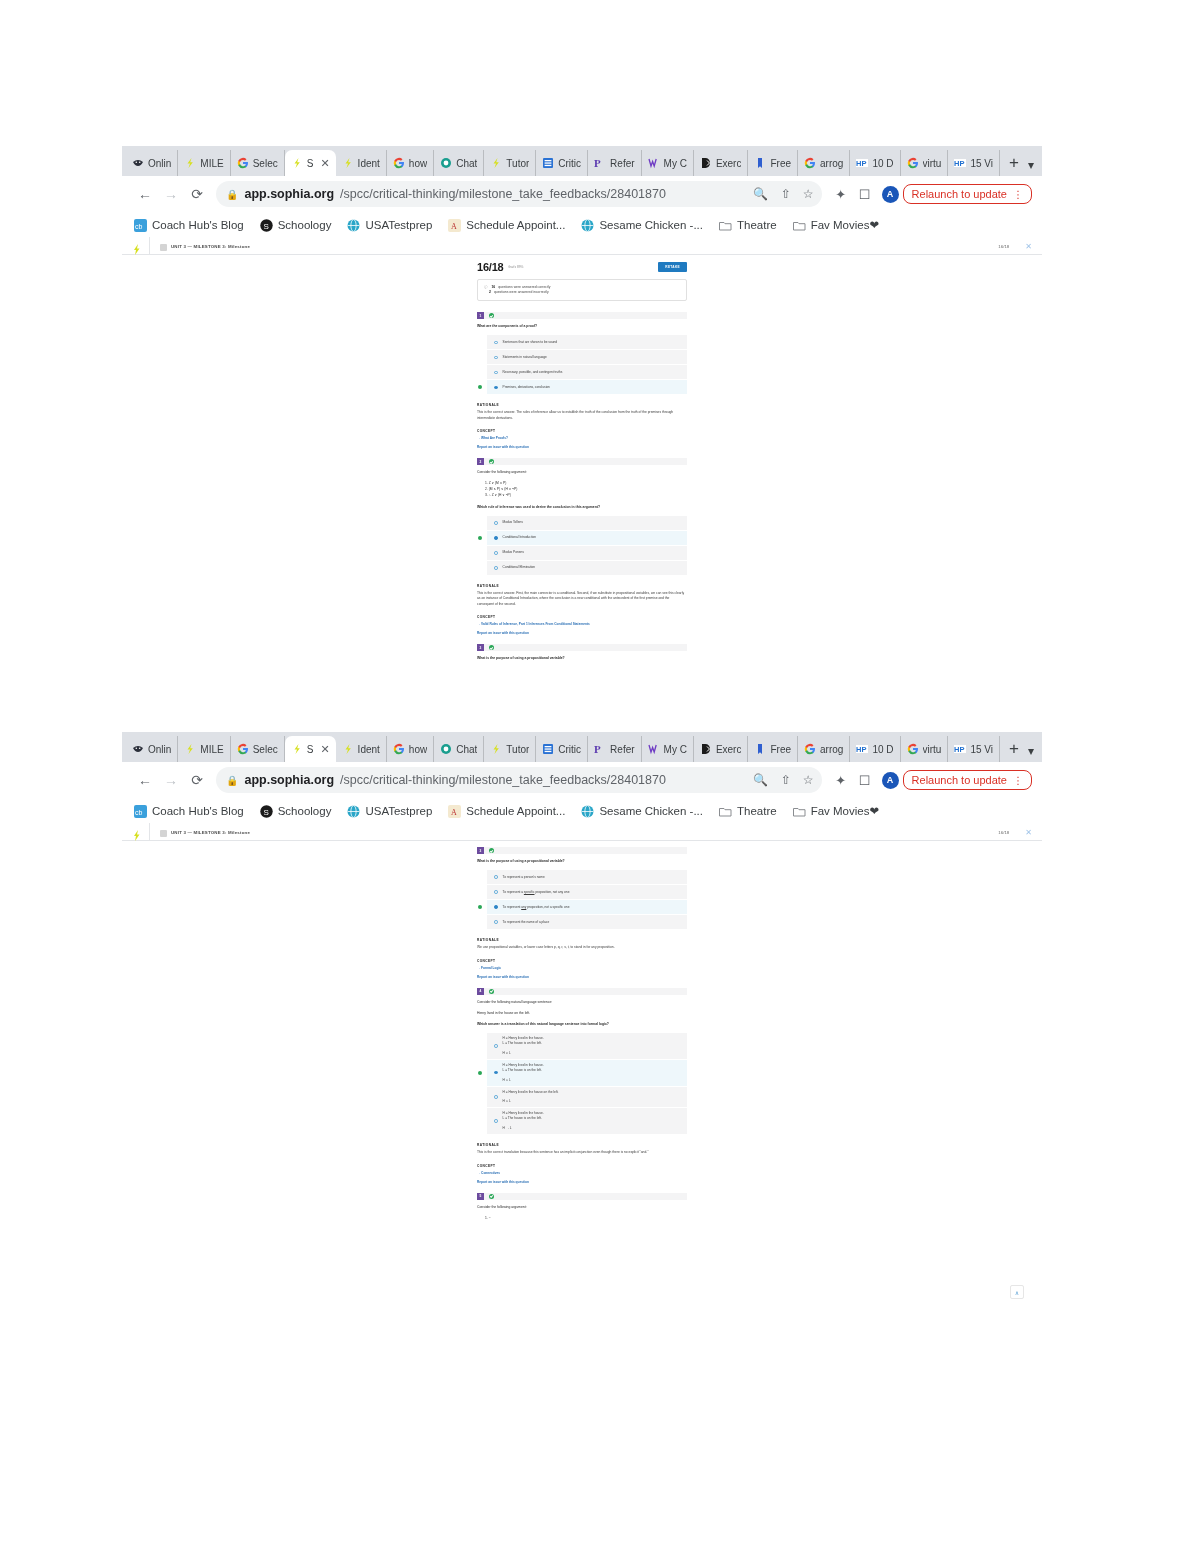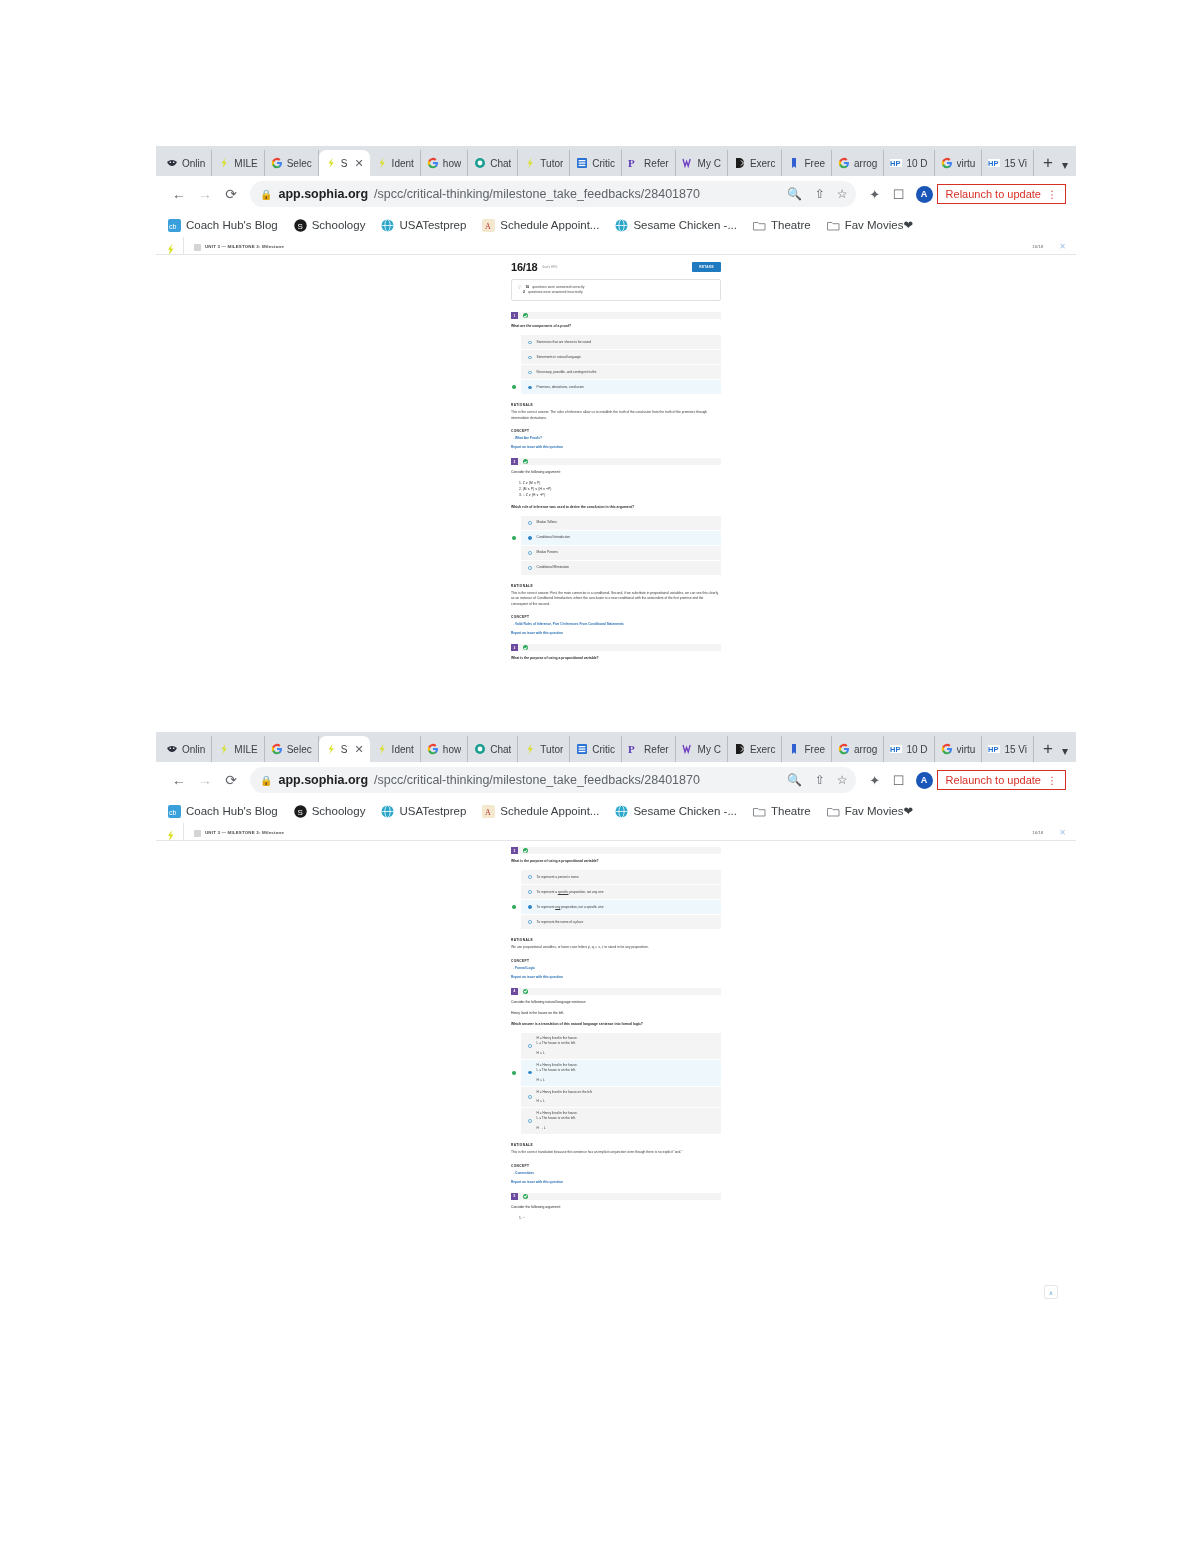--- a/index.html
+++ b/index.html
@@ -6,21 +6,21 @@
   html, body { margin:0; padding:0; }
   body {
     width:1200px; height:1553px;
     background:#ffffff;
     font-family:"Liberation Sans", sans-serif;
     overflow:hidden;
     position:relative;
   }
 
   
-  .browser { position:absolute; left:156px; width:920px; background:#fff; }
+  .browser { position:absolute; left:122px; width:920px; background:#fff; }
   .win1 { top:146px; height:520px; }
   .win2 { top:732px; height:580px; }
 
   
   .tabstrip {
     height:30px; background:#dee1e6;
     display:flex; align-items:flex-end; padding-left:4px;
     position:relative;
   }
   .tab {
@@ -56,21 +56,21 @@
   .omnibox .lock { font-size:10px; color:#5f6368; }
   .url-strong { color:#202124; font-weight:bold; }
   .omnibox-right { position:absolute; right:8px; display:flex; align-items:center; gap:12px; }
   .omnibox-right span { font-size:12px; color:#5f6368; }
   .tb-icon { width:22px; height:22px; display:flex; align-items:center; justify-content:center;
              color:#5f6368; font-size:13px; margin-left:2px; }
   .avatar { width:17px; height:17px; border-radius:50%; background:#1a56b8; color:#fff;
             font-size:9px; display:flex; align-items:center; justify-content:center;
             margin:0 4px 0 6px; font-weight:bold; }
   .relaunch {
-    height:20px; border:1px solid #d93025; border-radius:0; color:#d93025;
+    height:20px; border:1px solid #d93025; border-radius:8px; color:#d93025;
     font-size:11px; display:flex; align-items:center; padding:0 8px; gap:6px; white-space:nowrap;
   }
   .relaunch .kebab { font-size:10px; letter-spacing:0; }
 
   
   .bookmarks { height:26px; background:#fff; display:flex; align-items:center; padding:0 12px; gap:16px; }
   .bm { display:flex; align-items:center; gap:5px; font-size:11.5px; color:#3c4043; white-space:nowrap;justify-content:center; }
   .bm .bmico { width:13px; height:13px; flex:0 0 13px; }
 
   

